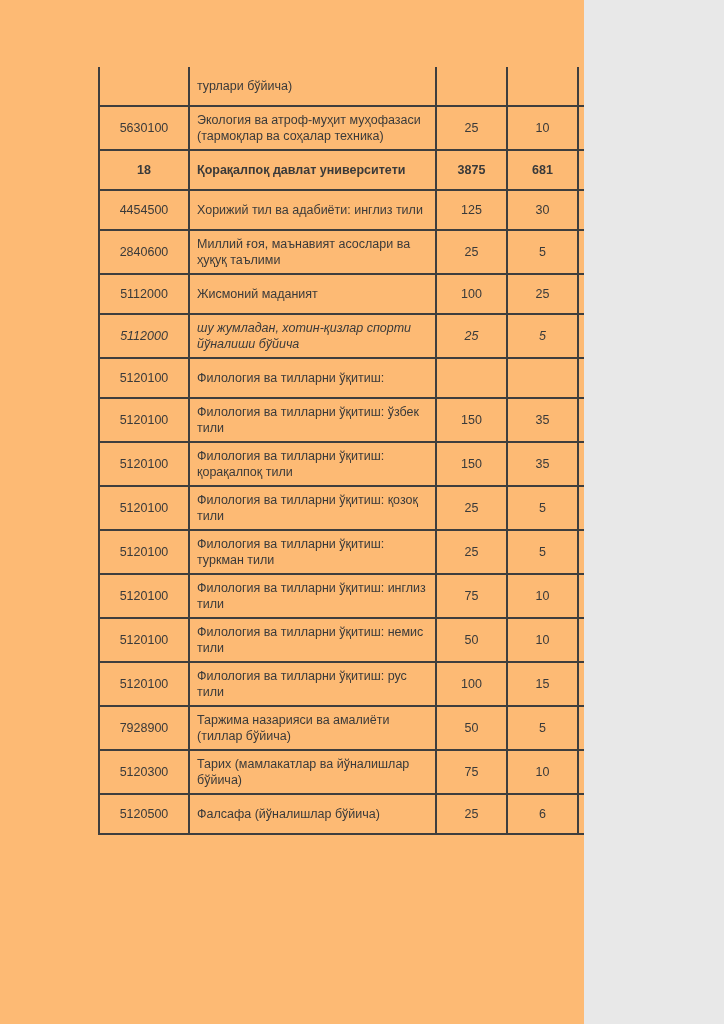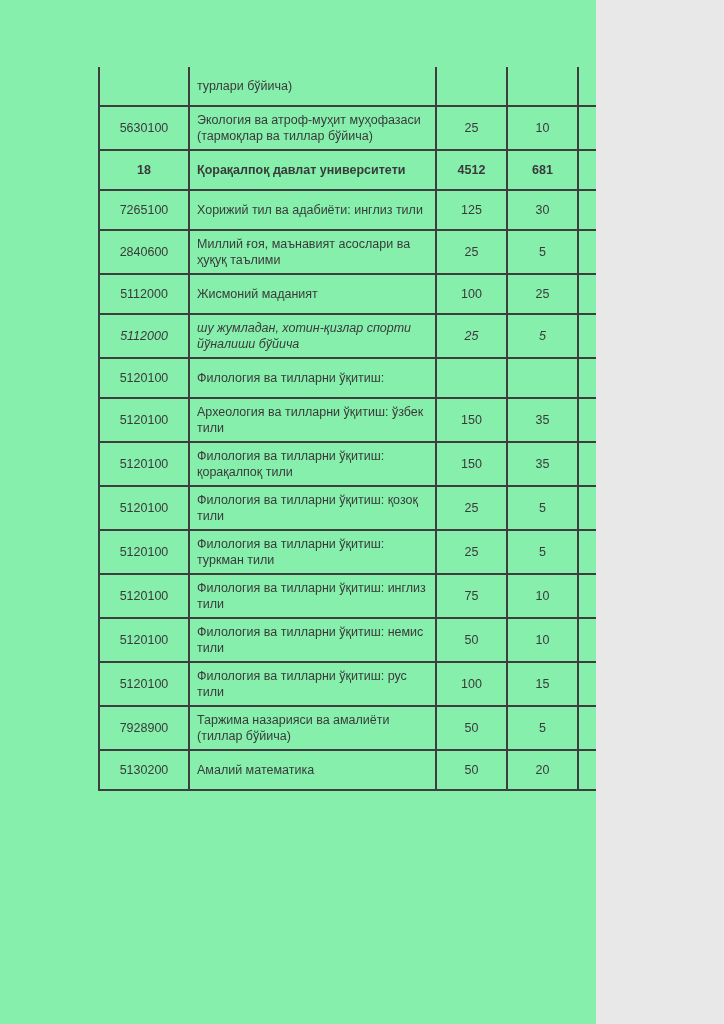--- a/index.html
+++ b/index.html
@@ -4,25 +4,24 @@
 <style>
   html, body {
     margin: 0;
     padding: 0;
     background: #e8e8e8;
   }
   .sheet {
     position: relative;
     width: 584px;
     height: 1024px;
-    background: #86efac;
+    background: #fdba74;
     overflow: hidden;
     font-family: "Liberation Sans", "DejaVu Sans", sans-serif;
     color: #3a3a3a;
-    padding-left: 12px;
   }
   table.quota {
     position: absolute;
     left: 98px;
     top: 67px;
     border-collapse: collapse;
     table-layout: fixed;
     width: 578px;
     font-size: 12.5px;
     line-height: 16px;
@@ -71,34 +70,34 @@
         <tr class="continuation">
           <td class="code"></td>
           <td class="name">турлари бўйича)</td>
           <td class="val"></td>
           <td class="val"></td>
           <td class="val"></td>
         </tr>
         <tr class="normal">
           <td class="code">5630100</td>
           <td class="name">Экология ва атроф-муҳит муҳофазаси
-(тармоқлар ва тиллар бўйича)</td>
+(тармоқлар ва соҳалар техника)</td>
           <td class="val">25</td>
           <td class="val">10</td>
           <td class="val">15</td>
         </tr>
         <tr class="bold">
           <td class="code">18</td>
           <td class="name">Қорақалпоқ давлат университети</td>
-          <td class="val">4512</td>
+          <td class="val">3875</td>
           <td class="val">681</td>
           <td class="val">3194</td>
         </tr>
         <tr class="normal">
-          <td class="code">7265100</td>
+          <td class="code">4454500</td>
           <td class="name">Хорижий тил ва адабиёти: инглиз тили</td>
           <td class="val">125</td>
           <td class="val">30</td>
           <td class="val">95</td>
         </tr>
         <tr class="normal">
           <td class="code">2840600</td>
           <td class="name">Миллий ғоя, маънавият асослари ва
 ҳуқуқ таълими</td>
           <td class="val">25</td>
@@ -122,21 +121,21 @@
         </tr>
         <tr class="normal">
           <td class="code">5120100</td>
           <td class="name">Филология ва тилларни ўқитиш:</td>
           <td class="val"></td>
           <td class="val"></td>
           <td class="val"></td>
         </tr>
         <tr class="normal">
           <td class="code">5120100</td>
-          <td class="name">Археология ва тилларни ўқитиш: ўзбек
+          <td class="name">Филология ва тилларни ўқитиш: ўзбек
 тили</td>
           <td class="val">150</td>
           <td class="val">35</td>
           <td class="val">115</td>
         </tr>
         <tr class="normal">
           <td class="code">5120100</td>
           <td class="name">Филология ва тилларни ўқитиш:
 қорақалпоқ тили</td>
           <td class="val">150</td>
@@ -185,21 +184,29 @@
         </tr>
         <tr class="normal">
           <td class="code">7928900</td>
           <td class="name">Таржима назарияси ва амалиёти
 (тиллар бўйича)</td>
           <td class="val">50</td>
           <td class="val">5</td>
           <td class="val">27</td>
         </tr>
         <tr class="normal">
-          <td class="code">5130200</td>
-          <td class="name">Амалий математика</td>
-          <td class="val">50</td>
-          <td class="val">20</td>
-          <td class="val">30</td>
+          <td class="code">5120300</td>
+          <td class="name">Тарих (мамлакатлар ва йўналишлар
+бўйича)</td>
+          <td class="val">75</td>
+          <td class="val">10</td>
+          <td class="val">65</td>
+        </tr>
+        <tr class="normal">
+          <td class="code">5120500</td>
+          <td class="name">Фалсафа (йўналишлар бўйича)</td>
+          <td class="val">25</td>
+          <td class="val">6</td>
+          <td class="val">19</td>
         </tr>
       </tbody>
   </table>
 </div>
 
 </body></html>

